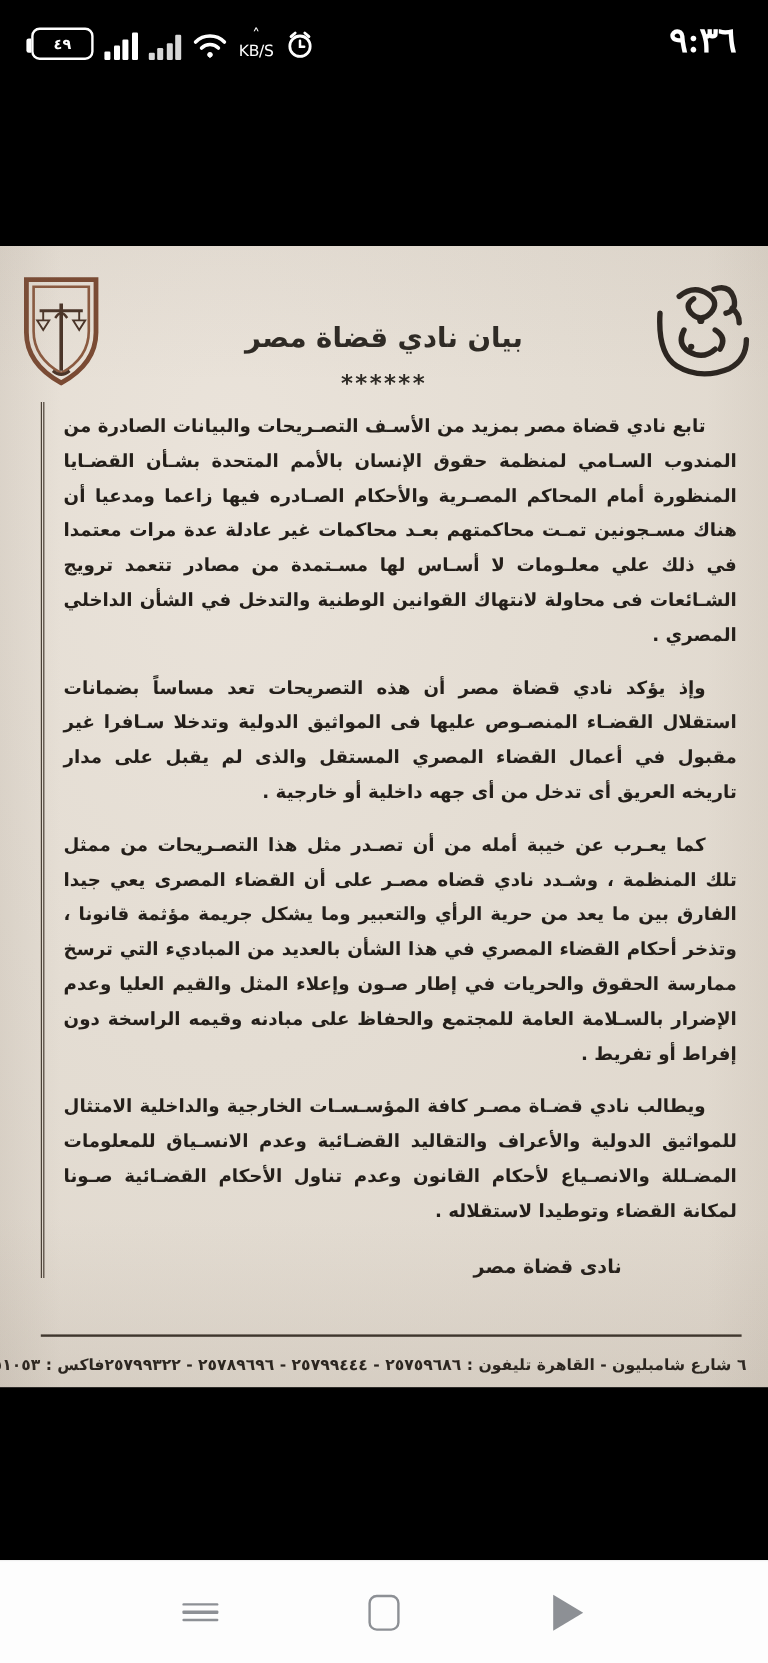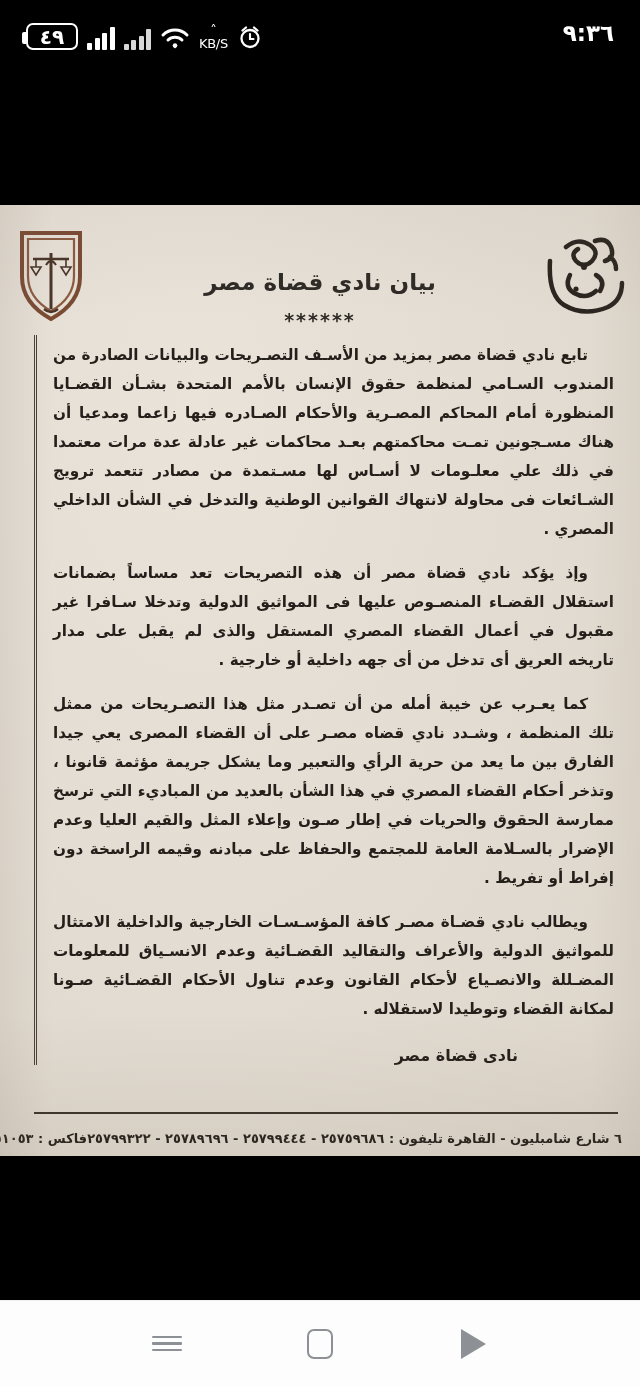--- a/index.html
+++ b/index.html
@@ -23,21 +23,21 @@
   .battery{
     position:relative; width:52px; height:27px;
     border:2.5px solid #fff; border-radius:7px;
     display:flex; align-items:center; justify-content:center;
   }
   .battery:before{
     content:""; position:absolute; left:-6px; top:7px;
     width:4px; height:12px; background:#fff; border-radius:2px 0 0 2px;
   }
   .battery-text{
-    font-size:20px; color:#fff; font-weight:700; line-height:1;
+    font-size:12px; color:#fff; font-weight:700; line-height:1;
     letter-spacing:-.5px;
   }
 
   .bars{ display:flex; align-items:flex-end; gap:2.5px; height:24px; }
   .bars i{ display:block; width:5px; background:#fff; border-radius:1px; }
   .bars i:nth-child(1){ height:7px; }
   .bars i:nth-child(2){ height:12px; }
   .bars i:nth-child(3){ height:17px; }
   .bars i:nth-child(4){ height:23px; }
   .bars.dim i{ background:#d8d8d8; }
@@ -46,21 +46,21 @@
   .bars.dim i:nth-child(3){ height:14px; }
   .bars.dim i:nth-child(4){ height:21px; }
 
   .wifi{ width:30px; height:24px; position:relative; }
   .kbs{ display:flex; flex-direction:column; align-items:center; line-height:1; }
   .kbs .arrow{ font-size:13px; color:#fff; margin-bottom:1px; }
   .kbs .unit{ font-size:13px; color:#fff; font-weight:400; letter-spacing:-.3px; }
 
   .alarm{ width:26px; height:26px; position:relative; }
 
-  .clock{ color:#fff; font-size:23px; font-weight:600; letter-spacing:.5px; }
+  .clock{ color:#fff; font-size:29px; font-weight:600; letter-spacing:.5px;font-family:Liberation Serif, serif; }
 
   
   .photo{
     position:absolute; left:0; top:205px; width:640px; height:951px;
     background:
       radial-gradient(ellipse at 30% 20%, #eae3da 0%, #e4ddd3 45%, #ded6cb 100%);
     overflow:hidden;
   }
   .photo:after{ 
     content:""; position:absolute; inset:0;

